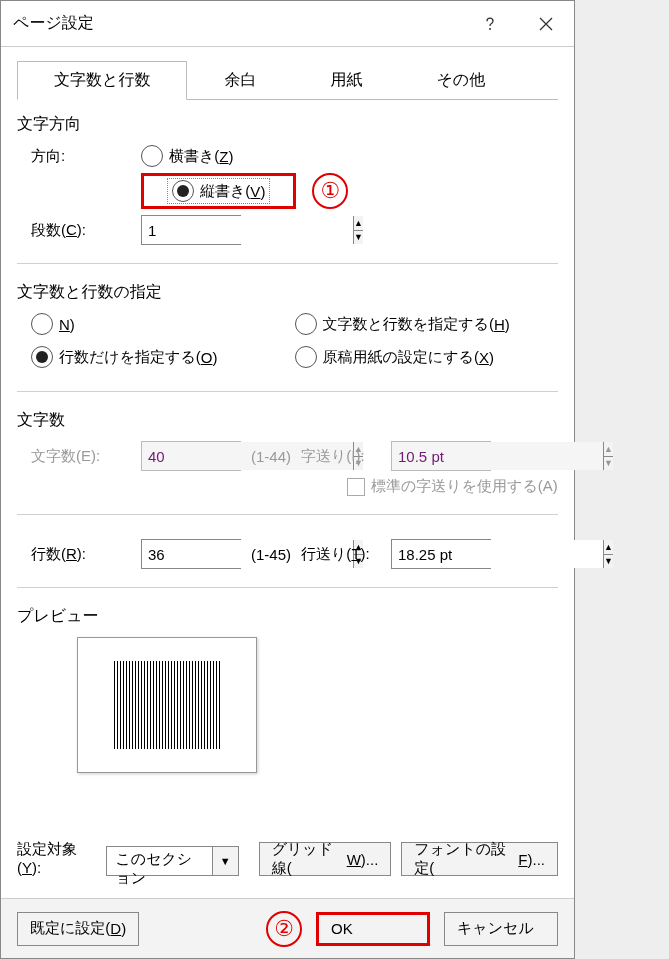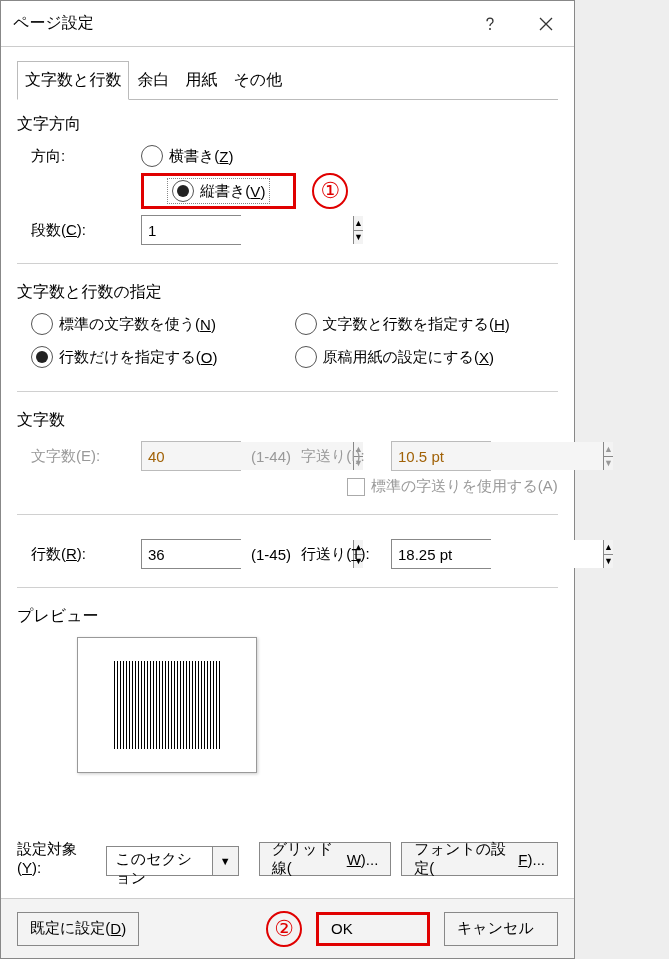--- a/index.html
+++ b/index.html
@@ -20,21 +20,21 @@
   }
   .titlebar .title { flex: 1; font-size: 16px; }
   .titlebar .btn {
     width: 56px; height: 46px; display: flex; align-items: center; justify-content: center;
     font-size: 20px; cursor: default;
   }
   .titlebar .btn svg { width: 16px; height: 16px; }
   .body { padding: 14px 16px 14px 16px; flex: 1; display: flex; flex-direction: column; }
   .tabs { display: flex; border-bottom: 1px solid #bbb; }
   .tab {
-    padding: 8px 7px; border: 1px solid transparent; border-bottom: none;
+    padding: 8px 36px; border: 1px solid transparent; border-bottom: none;
     cursor: default; font-size: 16px; font-family: Liberation Mono, monospace;
   }
   .tab.active {
     border: 1px solid #bbb; border-bottom: 1px solid #fff;
     margin-bottom: -1px; background: #fff;
   }
   .section { margin-top: 14px; }
   .section-title { font-size: 16px; margin-bottom: 10px; }
   .row { display: flex; align-items: center; margin: 6px 0 6px 14px; }
   .row .label { width: 110px; }
@@ -57,21 +57,21 @@
     background: #fff;
   }
   .spinbox .spins {
     width: 20px; border-left: 1px solid #888; display: flex; flex-direction: column;
   }
   .spinbox .spins div {
     flex: 1; display: flex; align-items: center; justify-content: center;
     font-size: 9px; cursor: default; background: #f3f3f3;
   }
   .spinbox .spins div:first-child { border-bottom: 1px solid #888; }
-  .spinbox.dis input { color: #a16207; background: #f5f5f5; }
+  .spinbox.dis input { color: #701a75; background: #f5f5f5; }
   .spinbox.dis { border-color: #bbb; }
   .grid2 { margin-left: 14px; }
   .grid2 .r { display: flex; margin: 8px 0; }
   .grid2 .c { flex: 1; }
   .checkbox {
     width: 18px; height: 18px; border: 1px solid #aaa; display: inline-block;
     vertical-align: middle; margin-right: 6px;
   }
   .disabled { color: #999; }
   .preview-box {
@@ -179,21 +179,20 @@
 
     <hr class="sep">
 
     <div class="section">
       <div class="section-title">文字数と行数の指定</div>
       <div class="grid2">
         <div class="r">
           <div class="c">
             <span class="radio-lbl">
               <span class="radio"></span>
-              <span>標準の文字数を使う(</span>
                 <span class="u">N</span>
                 <span>)</span>
             </span>
           </div>
           <div class="c">
             <span class="radio-lbl">
               <span class="radio"></span>
               <span>文字数と行数を指定する(</span>
                 <span class="u">H</span>
                 <span>)</span>

